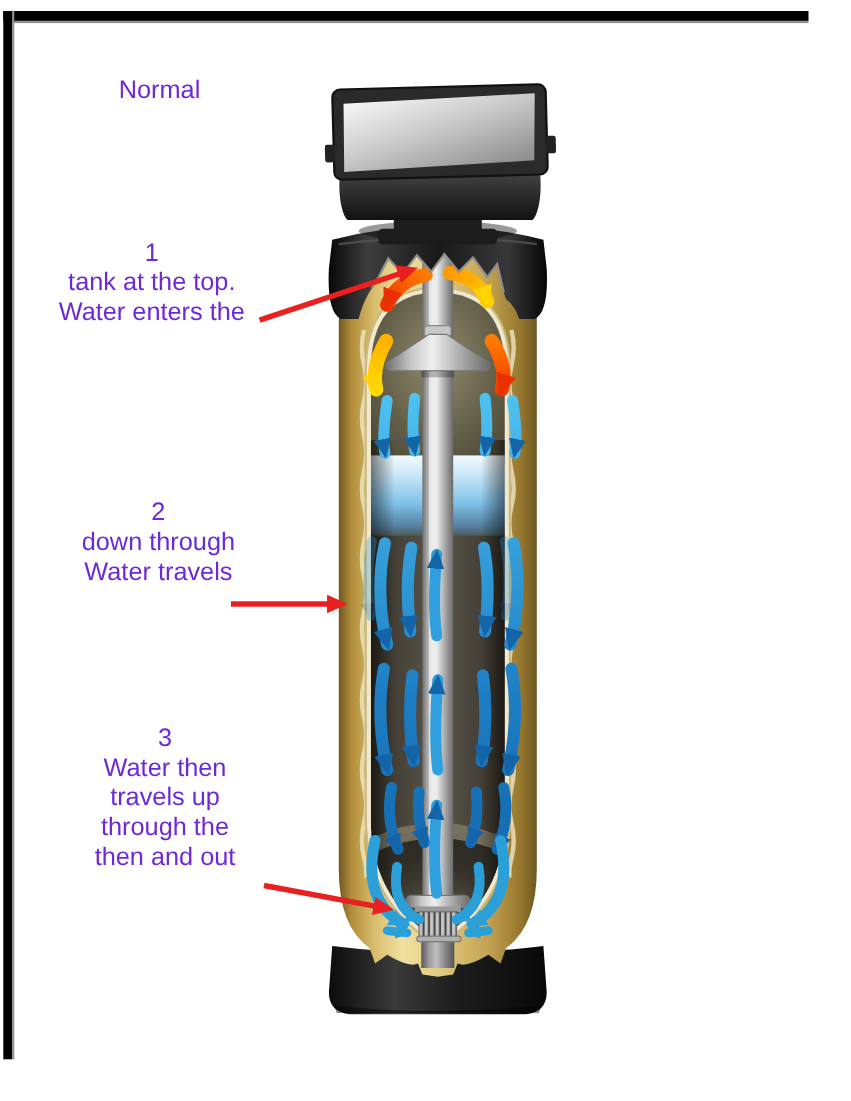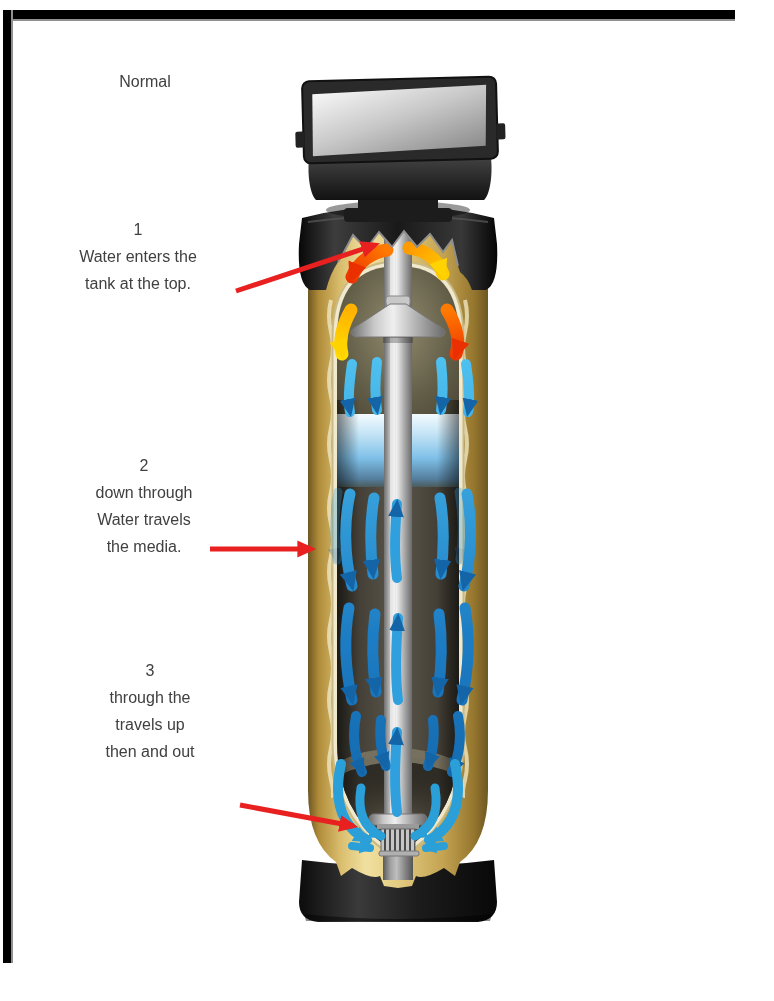--- a/index.html
+++ b/index.html
@@ -2,22 +2,22 @@
 <html><head>
 <meta charset="utf-8">
 <style>
   html,body{margin:0;padding:0;background:#fff;}
   .page{position:relative;width:774px;height:1001px;background:#fff;overflow:hidden;
         font-family:"Liberation Sans",sans-serif;}
   .frame-top{position:absolute;left:3px;top:10px;width:732px;height:9px;background:#000;}
   .frame-top-shadow{position:absolute;left:3px;top:19px;width:732px;height:2px;background:#909090;}
   .frame-left{position:absolute;left:3px;top:10px;width:8px;height:953px;background:#000;}
   .frame-left-shadow{position:absolute;left:11px;top:10px;width:2px;height:953px;background:#909090;}
-  .note{position:absolute;text-align:center;color:#404040;
-        font-size:16px;line-height:27px;letter-spacing:0;}
+  .note{position:absolute;text-align:center;color:#6d28d9;
+        font-size:23px;line-height:27px;letter-spacing:0;}
   .scene{position:absolute;left:0;top:0;}
 </style>
 </head>
 <body>
 
 <div class="page">
 
   <svg class="scene" width="774" height="1001" viewBox="0 0 774 1001">
     <defs>
       <linearGradient id="tanG" x1="0" y1="0" x2="1" y2="0">
@@ -256,31 +256,31 @@
   <div class="frame-top-shadow"></div>
   <div class="frame-left"></div>
   <div class="frame-left-shadow"></div>
 
   <div class="note" style="left:40px;top:68px;width:210px;">
     <div>Normal</div>
   </div>
 
   <div class="note" style="left:38px;top:216px;width:200px;">
     <div>1</div>
+    <div>tank at the top.</div>
     <div>Water enters the</div>
-    <div>tank at the top.</div>
   </div>
 
   <div class="note" style="left:44px;top:452px;width:200px;">
     <div>2</div>
     <div>down through</div>
     <div>Water travels</div>
-    <div>the media.</div>
   </div>
 
   <div class="note" style="left:50px;top:657px;width:200px;">
     <div>3</div>
+    <div>Water then</div>
+    <div>travels up</div>
     <div>through the</div>
-    <div>travels up</div>
     <div>then and out</div>
   </div>
 
 </div>
 
 </body></html>

